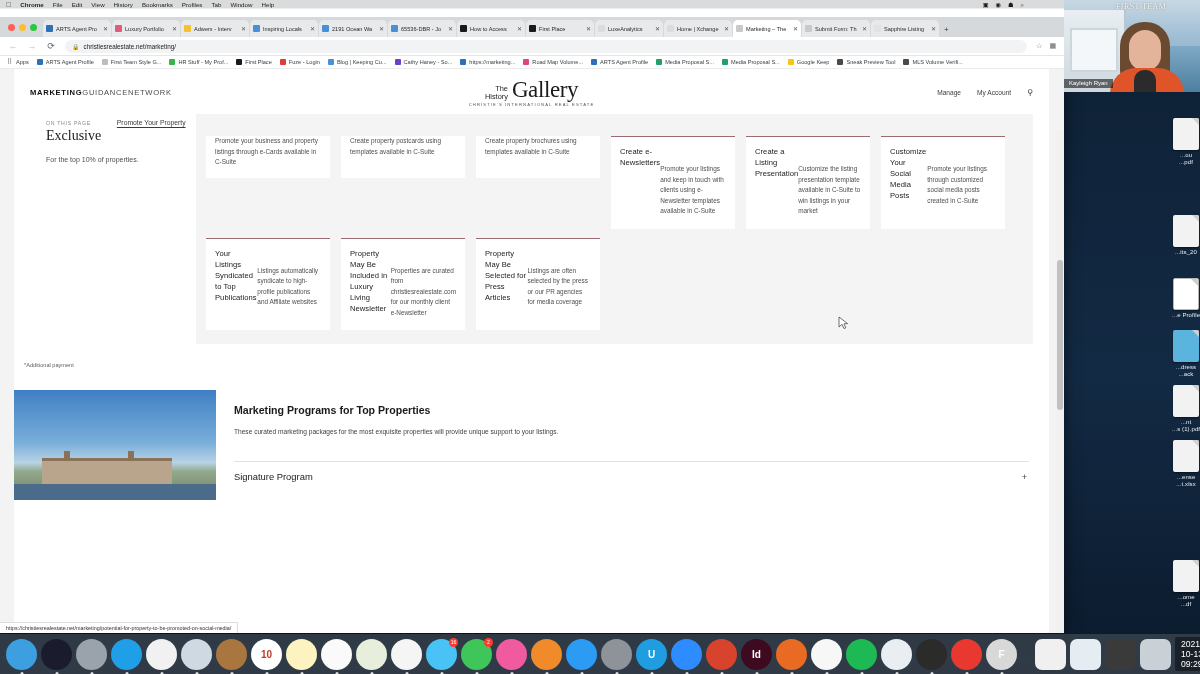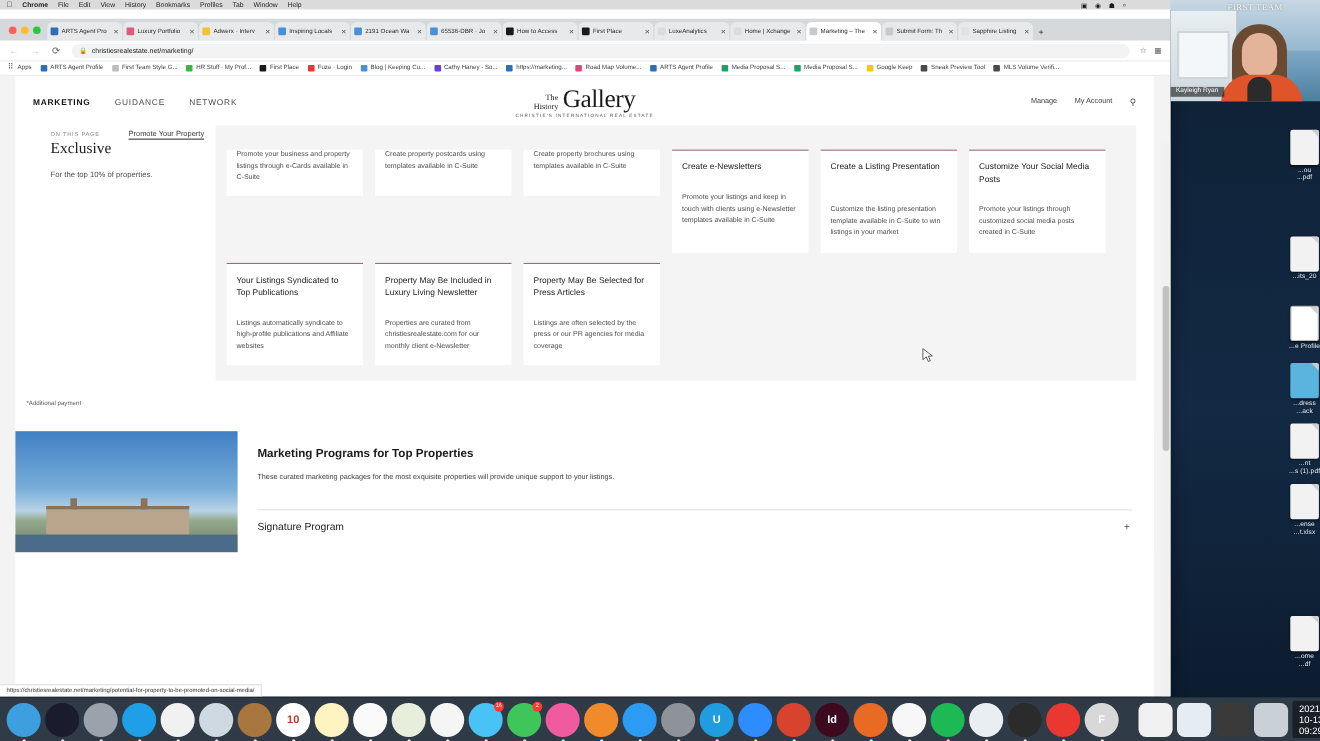--- a/index.html
+++ b/index.html
@@ -117,29 +117,29 @@
   #page {
     position: absolute; left: 14px; top: 0; width: 1035px; min-height: 100%;
     background: #ffffff;
   }
 
   
   #siteheader {
     height: 47px; display: flex; align-items: center; padding: 0 16px;
     position: relative;
   }
-  #mainnav { display: flex; gap: 22px; font-size: 7.6px; letter-spacing: .7px; color: #4a4a4a; }
+  #mainnav { display: flex; font-size: 7.6px; letter-spacing: .7px; color: #4a4a4a; }
   #mainnav .item.active { color: #111; font-weight: bold; }
   #logo {
     position: absolute; left: 50%; transform: translateX(-50%);
     text-align: center; color: #1a1a1a; line-height: 1;
   }
   #logo .lg-row { display: flex; align-items: flex-end; justify-content: center; gap: 4px; }
   #logo .lg-small {
-    font-family: Liberation Serif, serif; font-size: 7.4px;
+    font-family: Liberation Sans, sans-serif; font-size: 7.4px;
     text-align: right; line-height: 8px; color: #222;
   }
   #logo .lg-big { font-family: "Liberation Serif", serif; font-size: 23px; letter-spacing: -.4px; }
   #logo .lg-sub {
     font-family: "Liberation Sans", sans-serif; font-size: 4.2px;
     letter-spacing: 1.1px; color: #555; margin-top: 2px;
   }
   #usernav {
     margin-left: auto; display: flex; align-items: center; gap: 16px;
     font-size: 6.6px; color: #3d3d3d;
@@ -165,21 +165,21 @@
 
   #grid {
     flex: 1 1 auto; background: #f4f4f4; padding: 8px 10px 14px;
     display: flex; flex-wrap: wrap; gap: 9px 11px; align-content: flex-start;
     margin-top: -18px; padding-top: 22px;
   }
   .card {
     width: 124px; flex: 0 0 124px; background: #fff;
     border-top: 1.6px solid #9c6b72;
     padding: 9px 9px 12px; min-height: 86px;
-    display: flex; flex-direction: column;
+    display: flex; flex-direction: row;
   }
   .card.clipped { min-height: 0; padding-top: 0; border-top: none; height: 42px; overflow: hidden; }
   .card h3 {
     font-size: 7.6px; font-weight: normal; color: #1a1a1a;
     line-height: 11px; letter-spacing: .05px;
   }
   .card p {
     font-size: 6.4px; color: #4f4f4f; line-height: 10.5px; margin-top: 18px;
   }
   .card.clipped p { margin-top: 0; }

